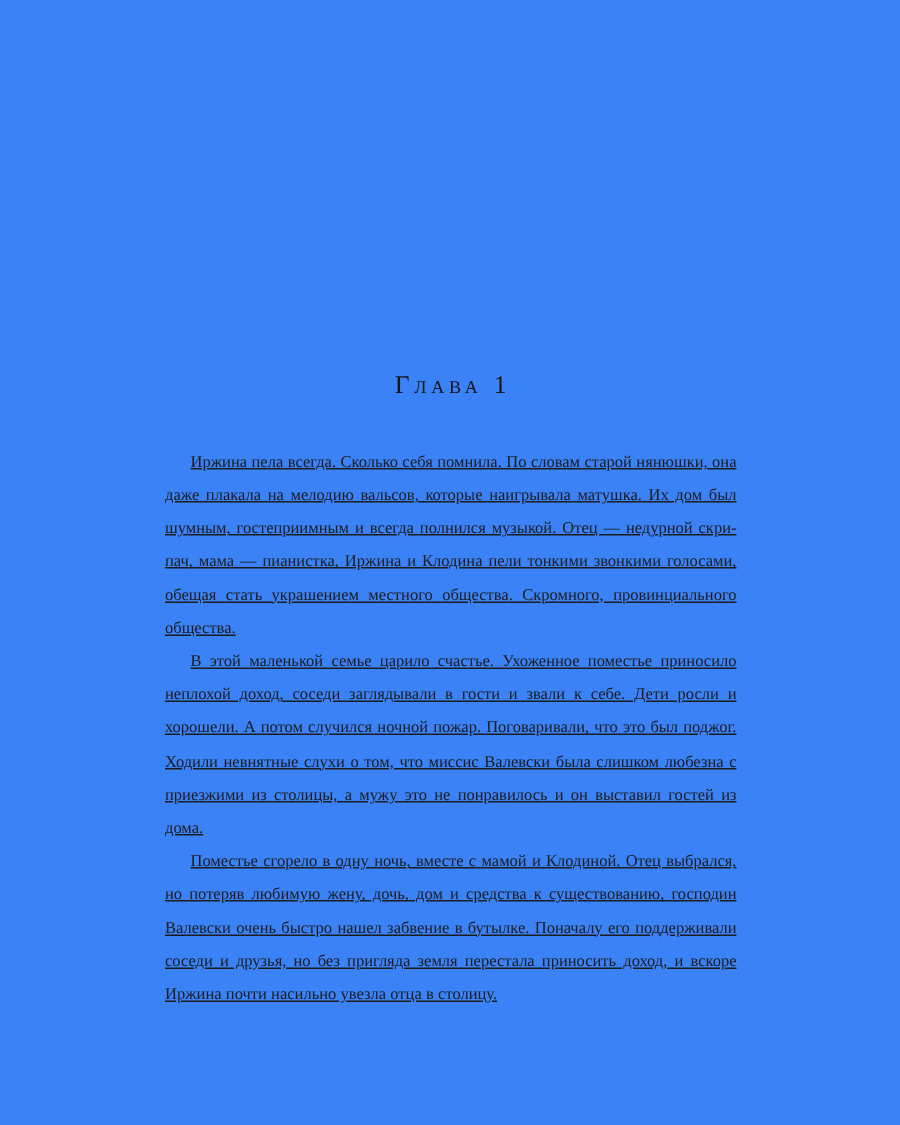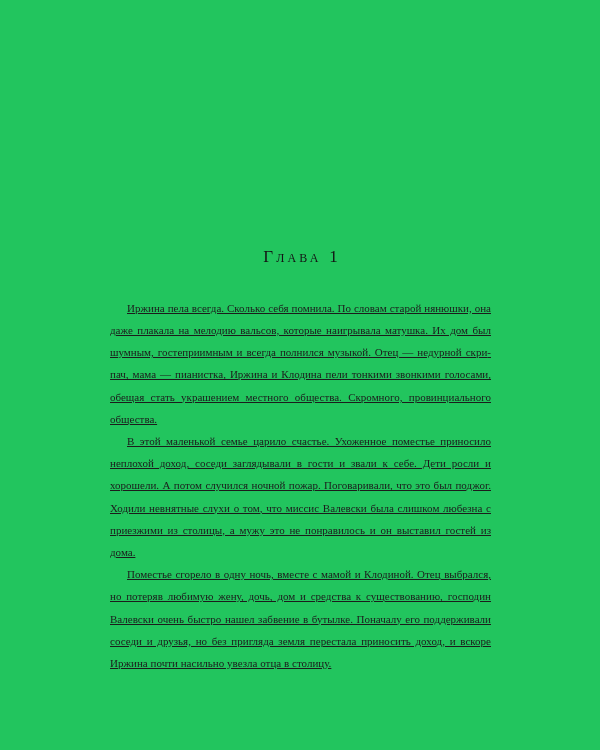--- a/index.html
+++ b/index.html
@@ -15,21 +15,21 @@
     overflow: hidden;
     font-family: "Liberation Serif", "DejaVu Serif", serif;
     color: #1a1a1a;
     -webkit-font-smoothing: antialiased;
   }
 
   .page {
     position: relative;
     width: 600px;
     height: 750px;
-    background: #22c55e;
+    background: #3b82f6;
     box-sizing: border-box;
   }
 
   .text-block {
     position: absolute;
     left: 110px;
     top: 248px;
     width: 381px;
   }
 

